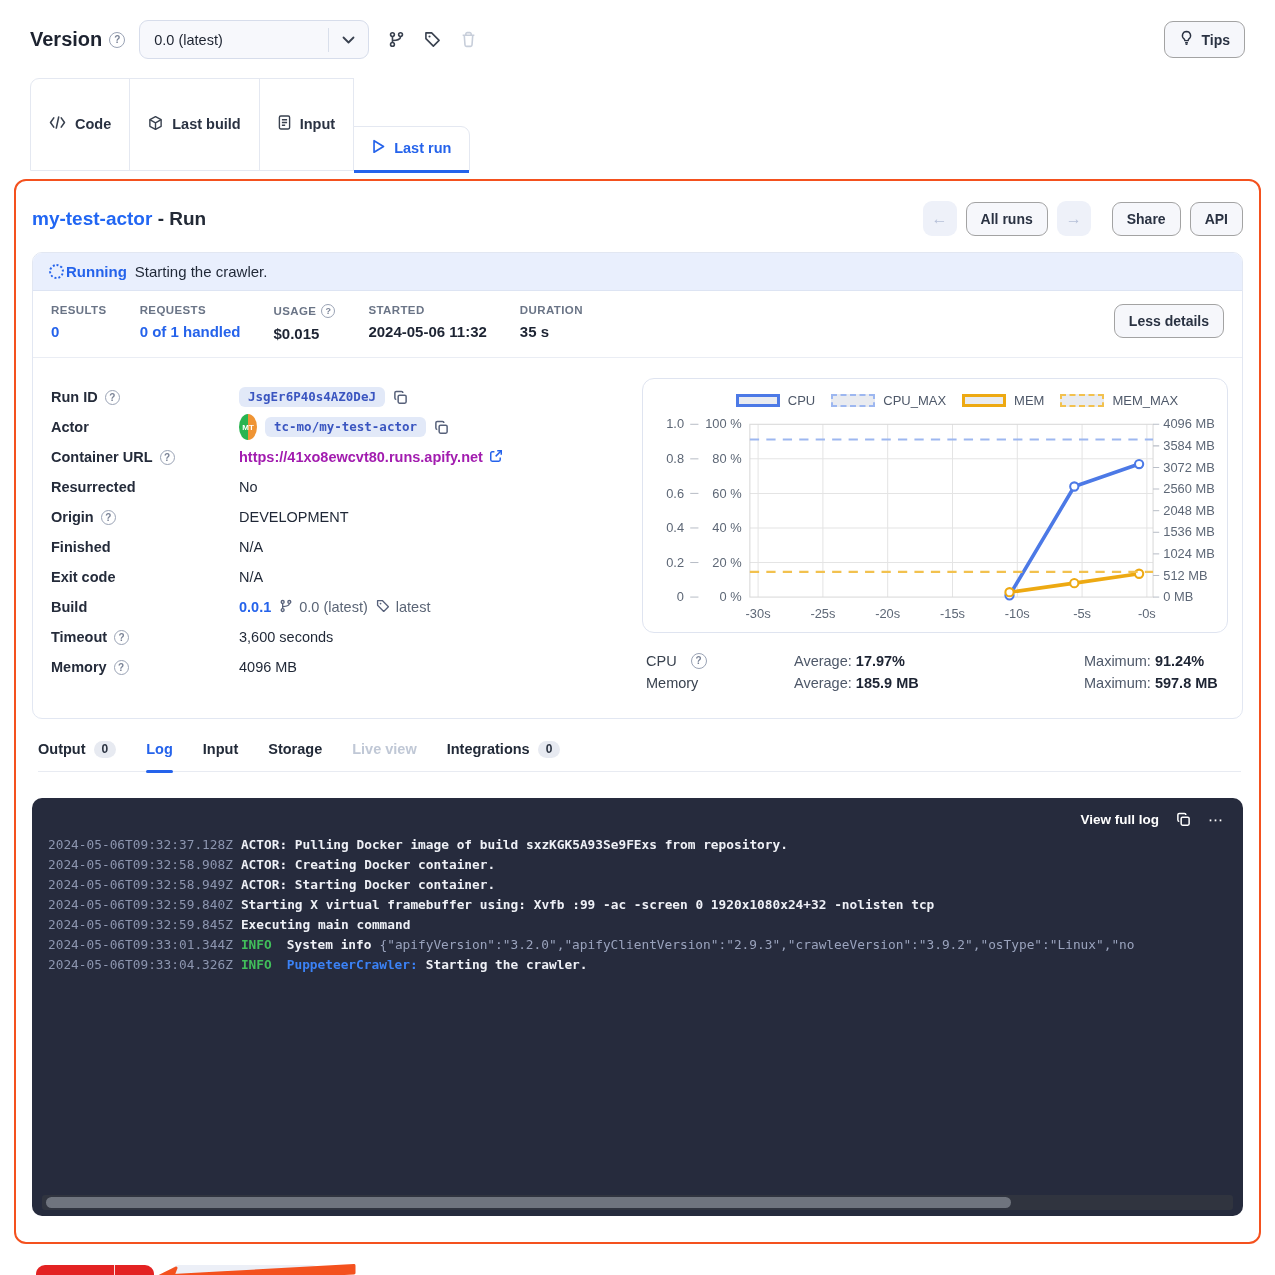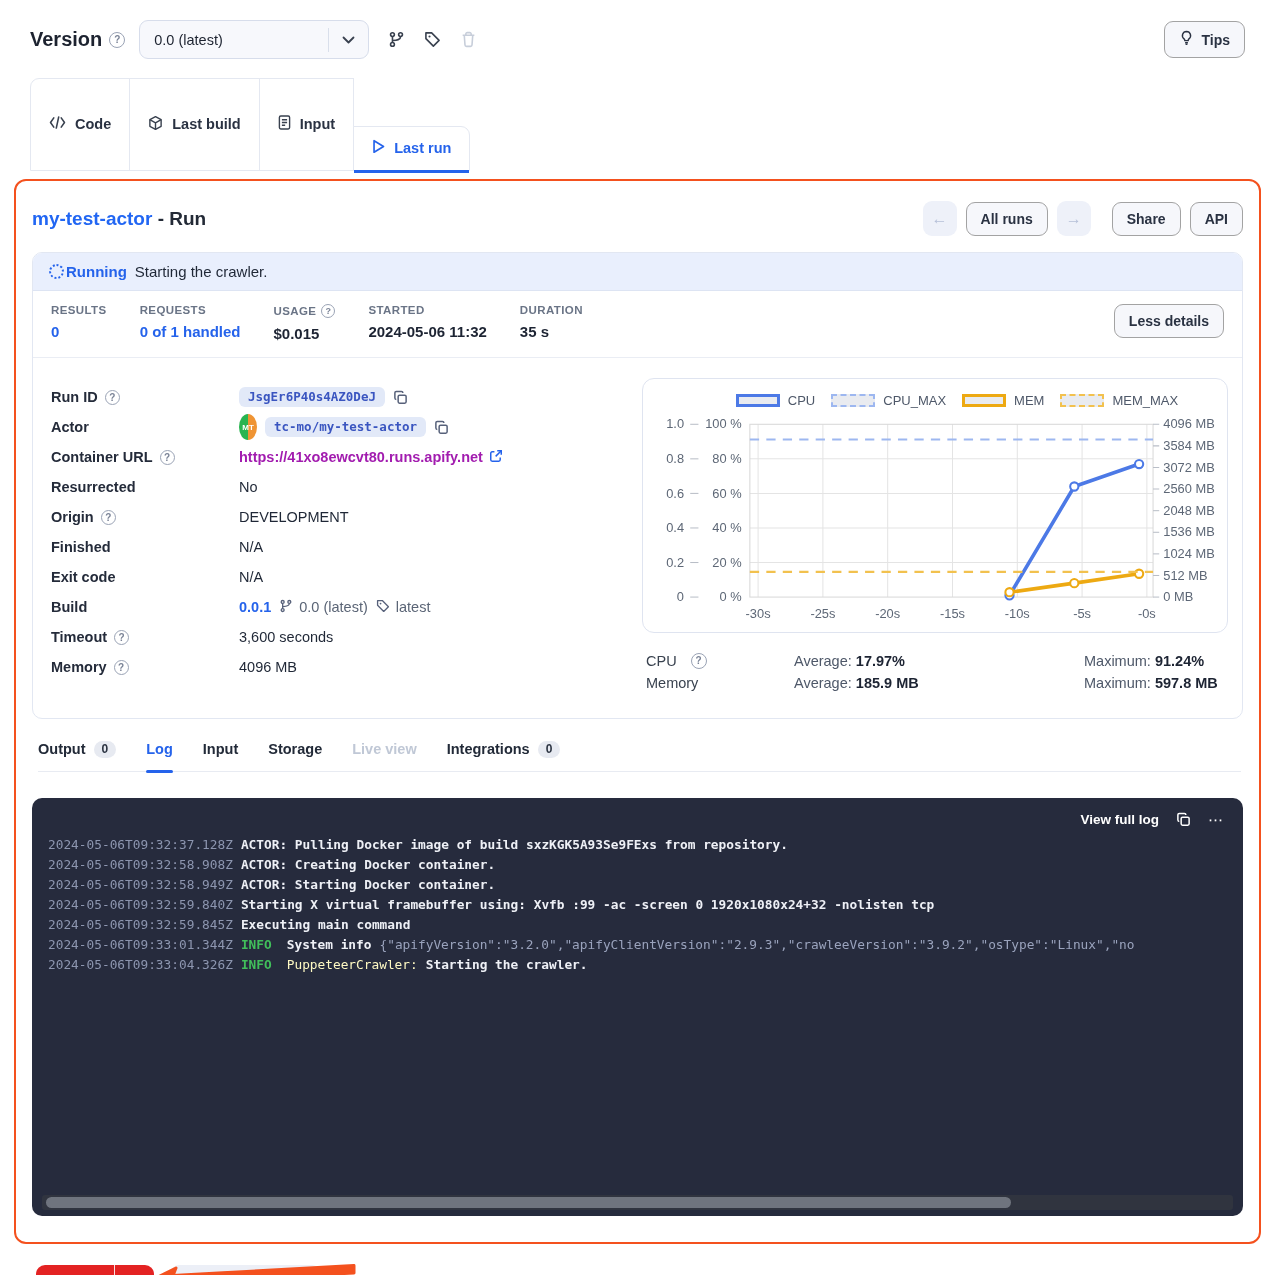--- a/index.html
+++ b/index.html
@@ -119,21 +119,21 @@
   .view-full { font-size: 13.5px; font-weight: 700; color: #fff; background: none;
     border: none; cursor: pointer; font-family: "Liberation Sans", sans-serif; }
   .log-dots { color: #fff; font-size: 15px; background: none; border: none; cursor: pointer; letter-spacing: 2px; }
   .log-lines { margin-top: 23px; font-family: "DejaVu Sans Mono", monospace;
     font-size: 12.8px; line-height: 20px; white-space: pre; overflow: hidden; }
   .log-line > span + span { margin-left: 8px; }
   .log-line > span.level + span { margin-left: 15px; }
   .ts { color: #8d96b0; }
   .msg { color: #eef0f6; font-weight: 700; }
   .level { color: #41bf5b; font-weight: 700; }
-  .source { color: #fef9c3; font-weight: 400; }
+  .source { color: #3b82f6; font-weight: 700; }
   .json { color: #9aa3bd; }
   .log-scrollbar { position: absolute; bottom: 6px; left: 10px; right: 10px; height: 15px;
     background: #30343f; border-radius: 3px; }
   .log-thumb { position: absolute; left: 4px; top: 2px; bottom: 2px; width: 81%;
     background: #6f747e; border-radius: 7px; cursor: pointer; }
 
   
   .footer { margin: 21px 0 0 36px; display: flex; gap: 16px; position: relative; align-items: stretch; }
   .abort-group { display: flex; border-radius: 9px; overflow: hidden; }
   .abort-main { background: #e32222; color: #fff; font-weight: 700; font-size: 15px;

